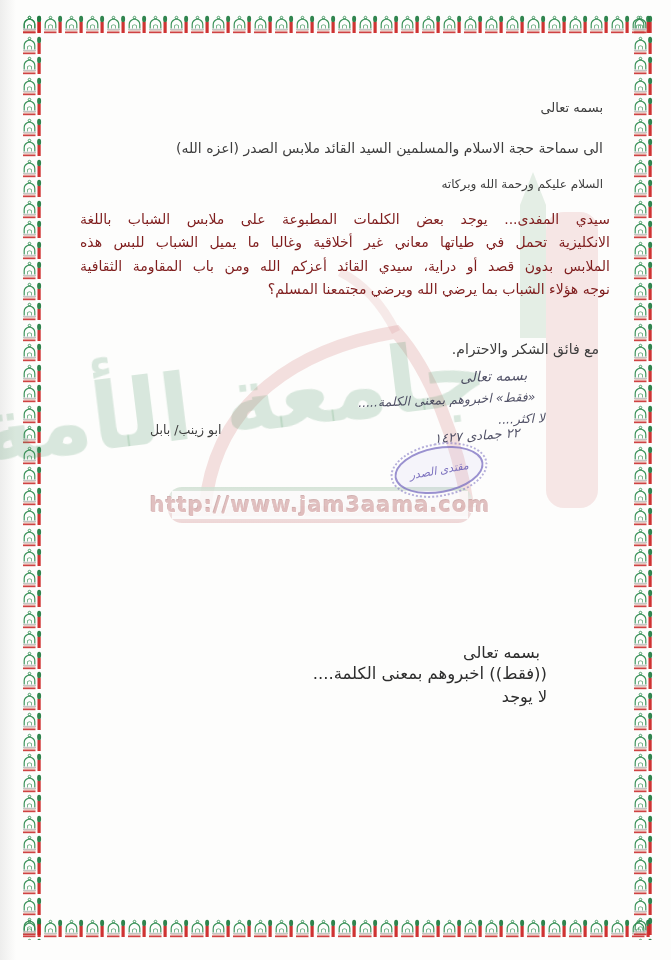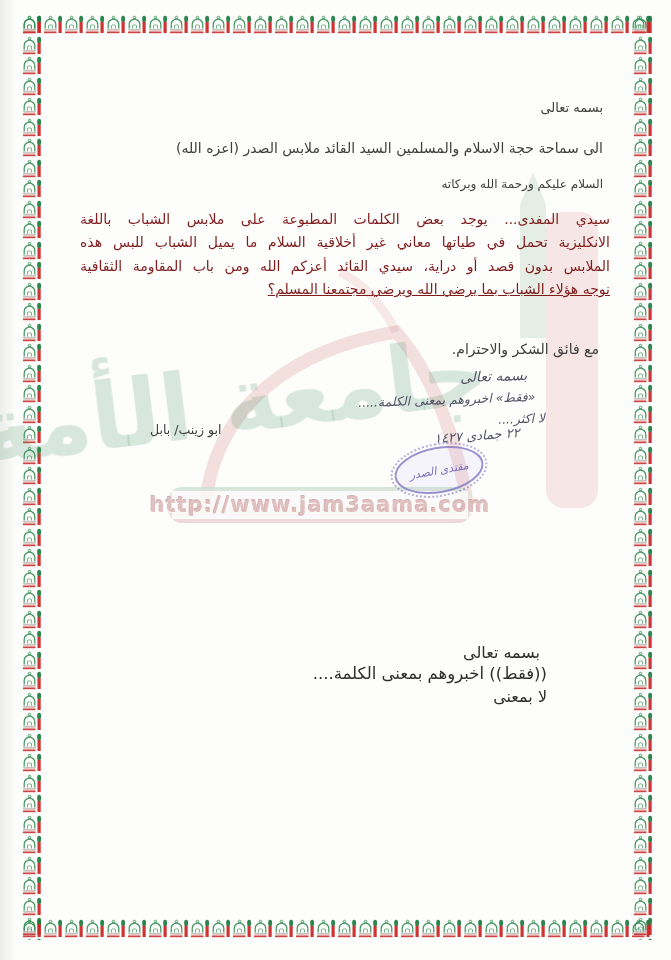--- a/index.html
+++ b/index.html
@@ -37,21 +37,21 @@
   
   .line{position:absolute; direction:rtl; white-space:nowrap; color:#3d3d3d;}
   .basmala-top   {top:100px; right:68px; font-size:13px;}
   .addressee     {top:140px; right:68px; font-size:14px;}
   .salutation    {top:177px; right:68px; font-size:12px;}
   .para{
     position:absolute; right:61px; top:208px; width:530px;
     direction:rtl; font-size:14px; line-height:23.4px; color:#7f1d1d;
   }
   .jline{text-align:justify; text-align-last:justify;}
-  .jline-last{text-align:justify; text-align-last:right;text-decoration:underline;}
+  .jline-last{text-align:justify; text-align-last:right;}
   .closing {top:341px; right:72px; font-size:14px;margin-left:16px;}
   .sender  {top:374px; left:150px; right:auto; font-size:12.5px;margin-top:48px;}
   
   .hand{
     position:absolute; direction:rtl; white-space:nowrap;
     font-style:italic; color:#3a3a52; opacity:.88;
     transform:rotate(-2deg);
   }
   .hand-basmala {top:368px; right:144px; font-size:14px;}
   .hand-line1   {top:392px; right:136px; font-size:12.5px;}
@@ -1773,34 +1773,34 @@
       <div class="url-inner">http://www.jam3aama.com</div>
     </div>
   </div>
 
   <div class="line basmala-top">بسمه تعالى</div>
   <div class="line addressee">الى سماحة حجة الاسلام والمسلمين السيد القائد ملابس الصدر (اعزه الله)</div>
   <div class="line salutation">السلام عليكم ورحمة الله وبركاته</div>
 
   <div class="para">
     <div class="jline">سيدي المفدى... يوجد بعض الكلمات المطبوعة على ملابس الشباب باللغة</div>
-    <div class="jline">الانكليزية تحمل في طياتها معاني غير أخلاقية السلام ما يميل الشباب للبس هذه</div>
+    <div class="jline">الانكليزية تحمل في طياتها معاني غير أخلاقية وغالبا ما يميل الشباب للبس هذه</div>
     <div class="jline">الملابس بدون قصد أو دراية، سيدي القائد أعزكم الله ومن باب المقاومة الثقافية</div>
     <div class="jline-last">نوجه هؤلاء الشباب بما يرضي الله ويرضي مجتمعنا المسلم؟</div>
   </div>
 
   <div class="line closing">مع فائق الشكر والاحترام.</div>
   <div class="line sender">ابو زينب/ بابل</div>
 
   <div class="hand hand-basmala">بسمه تعالى</div>
   <div class="hand hand-line1">«فقط» اخبروهم بمعنى الكلمة.....</div>
   <div class="hand hand-line2">لا اكثر....</div>
   <div class="hand hand-date">٢٢ جمادى ١٤٢٧</div>
 
   <div class="stamp">
     <span>مقتدى الصدر</span>
   </div>
 
   <div class="typed typed-basmala">بسمه تعالى</div>
   <div class="typed typed-line1">((فقط)) اخبروهم بمعنى الكلمة....</div>
-  <div class="typed typed-line2">لا بمعنى</div>
+  <div class="typed typed-line2">لا يوجد</div>
 
 </div>
 
 </body></html>

